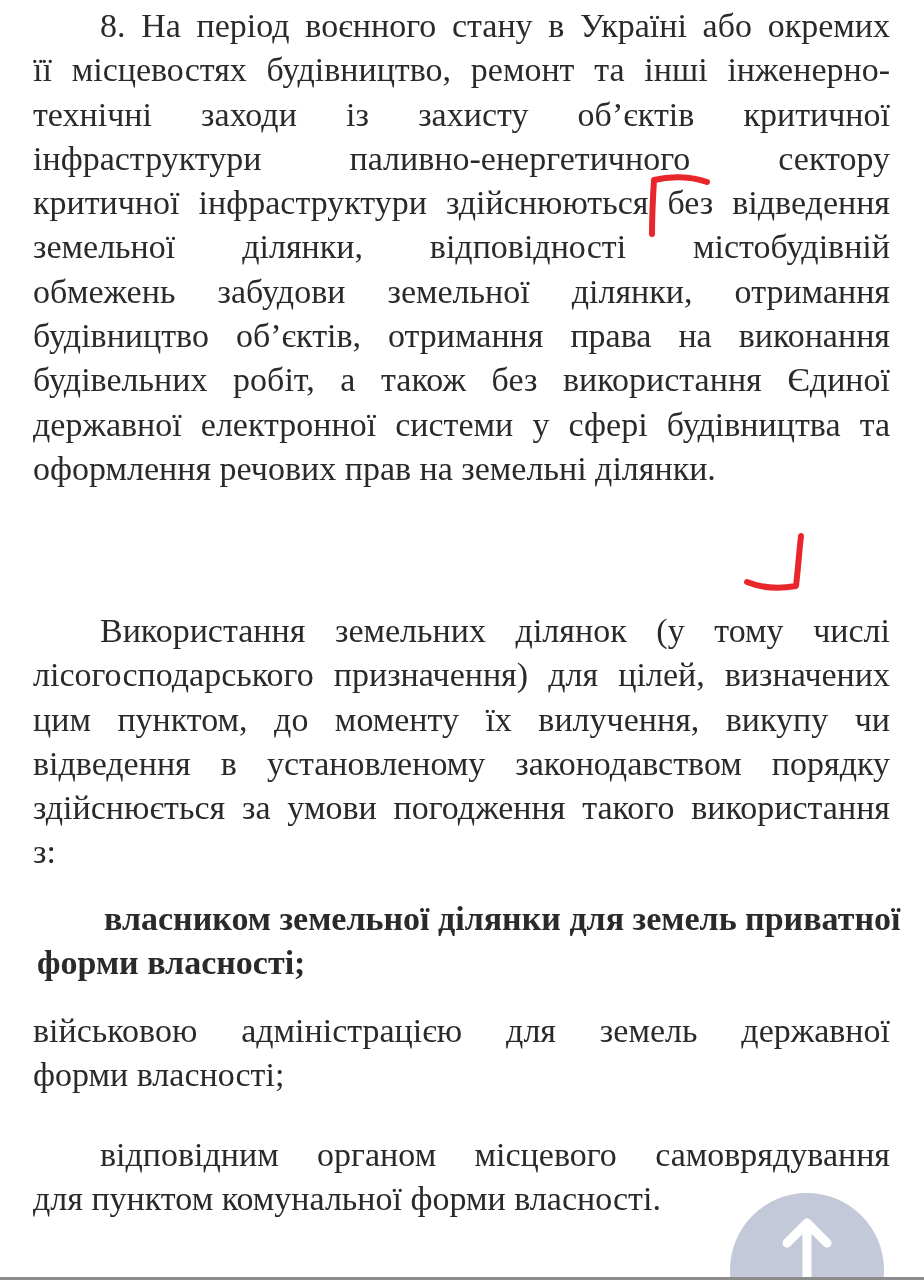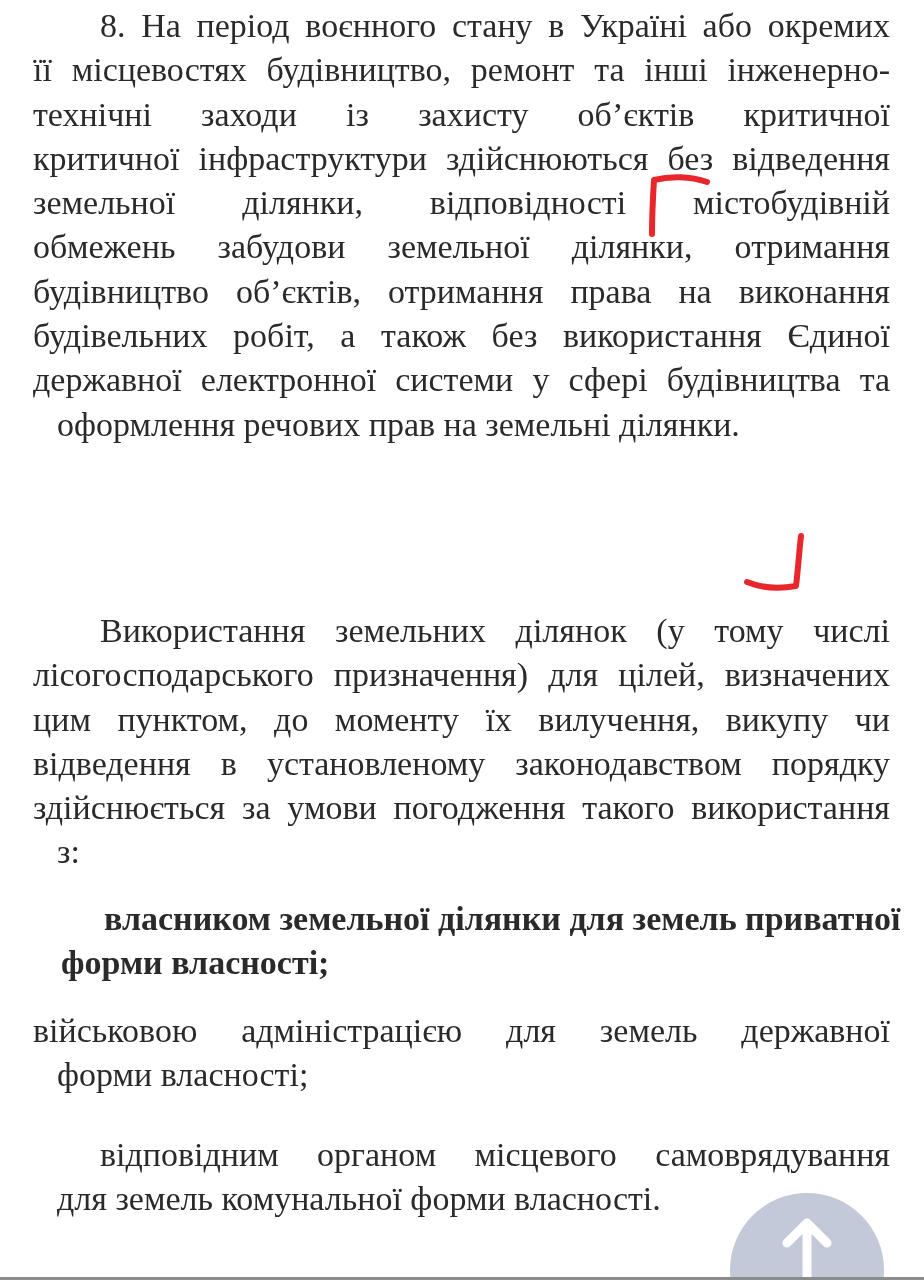--- a/index.html
+++ b/index.html
@@ -28,21 +28,21 @@
       display: block;
       height: 44.3px;
       line-height: 44.3px;
       font-size: 34px;
       white-space: nowrap;
       text-align: justify;
       text-align-last: justify;
       letter-spacing: 0;
     }
     .line.first { padding-left: 67px; }
-    .line.last { text-align-last: left; margin-left: 24px; }
+    .line.last { text-align-last: left; }
     
     #p1 { position: absolute; top: 4px; left: 0; width: 857px; }
     #p2 { position: absolute; top: 609px; left: 0; width: 857px; }
     #p3 { position: absolute; top: 897px; left: 4px; width: 857px; font-weight: bold; }
     #p4 { position: absolute; top: 1009px; left: 0; width: 857px; }
     #p5 { position: absolute; top: 1133px; left: 0; width: 857px; }
 
     .mark {
       position: absolute;
       pointer-events: none;
@@ -73,20 +73,21 @@
   </style>
 </head>
 <body>
 
 <div class="doc">
 
   <div class="para" id="p1">
     <span class="line first">8. На період воєнного стану в Україні або окремих</span>
     <span class="line">її місцевостях будівництво, ремонт та інші інженерно-</span>
     <span class="line">технічні заходи із захисту об’єктів критичної</span>
+    <span class="line">інфраструктури паливно-енергетичного сектору</span>
     <span class="line">критичної інфраструктури здійснюються без відведення</span>
     <span class="line">земельної ділянки, відповідності містобудівній</span>
     <span class="line">обмежень забудови земельної ділянки, отримання</span>
     <span class="line">будівництво об’єктів, отримання права на виконання</span>
     <span class="line">будівельних робіт, а також без використання Єдиної</span>
     <span class="line">державної електронної системи у сфері будівництва та</span>
     <span class="line last">оформлення речових прав на земельні ділянки.</span>
   </div>
 
   <div class="para" id="p2">
@@ -103,21 +104,21 @@
     <span class="line last">форми власності;</span>
   </div>
 
   <div class="para" id="p4">
     <span class="line">військовою адміністрацією для земель державної</span>
     <span class="line last">форми власності;</span>
   </div>
 
   <div class="para" id="p5">
     <span class="line first">відповідним органом місцевого самоврядування</span>
-    <span class="line last">для земель комунальної форми власності.</span>
+    <span class="line last">для пунктом комунальної форми власності.</span>
   </div>
 
 </div>
 
 <svg class="mark" style="left:640px; top:166px;" width="80" height="76" viewBox="0 0 80 76">
   <path d="M12 68 C 12 50, 13 30, 14 14 C 30 10, 50 10, 67 16" fill="none" stroke="#e8262b" stroke-width="6" stroke-linecap="round" stroke-linejoin="round"></path>
 </svg>
 
 <svg class="mark" style="left:738px; top:528px;" width="76" height="70" viewBox="0 0 76 70">
   <path d="M63 8 C 61 25, 60 42, 58 58 C 42 61, 24 60, 9 54" fill="none" stroke="#e8262b" stroke-width="6" stroke-linecap="round" stroke-linejoin="round"></path>

